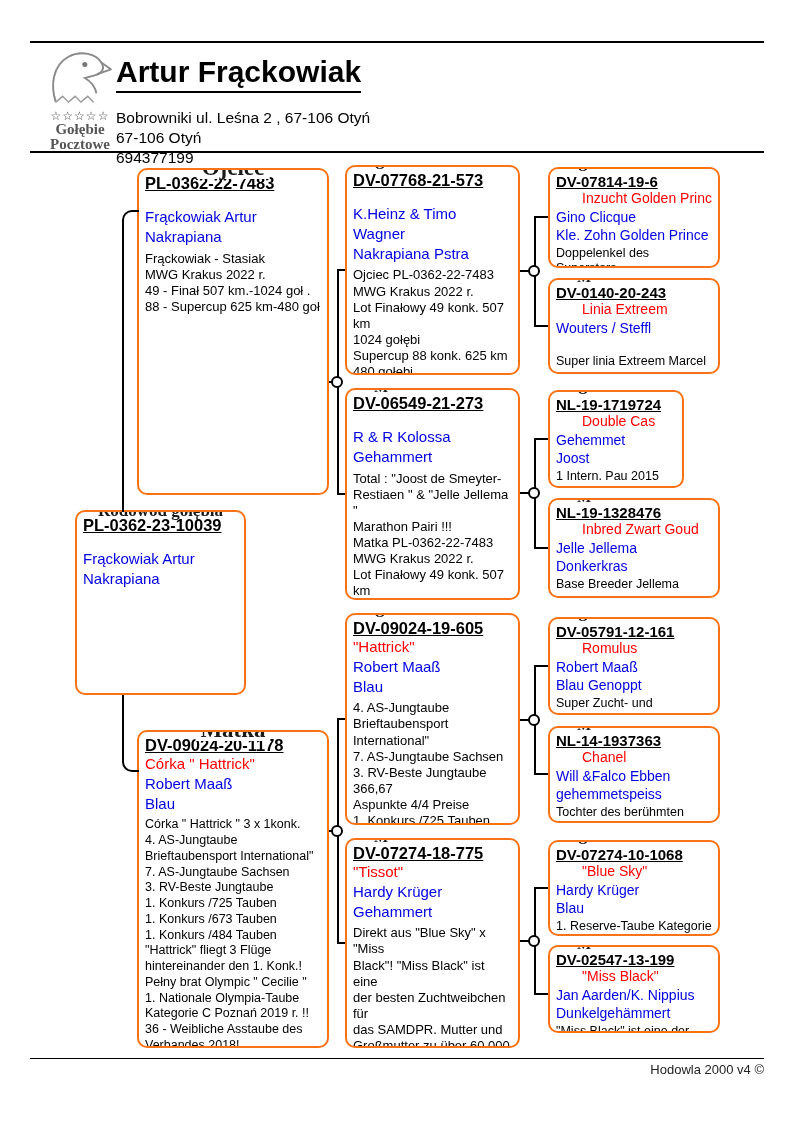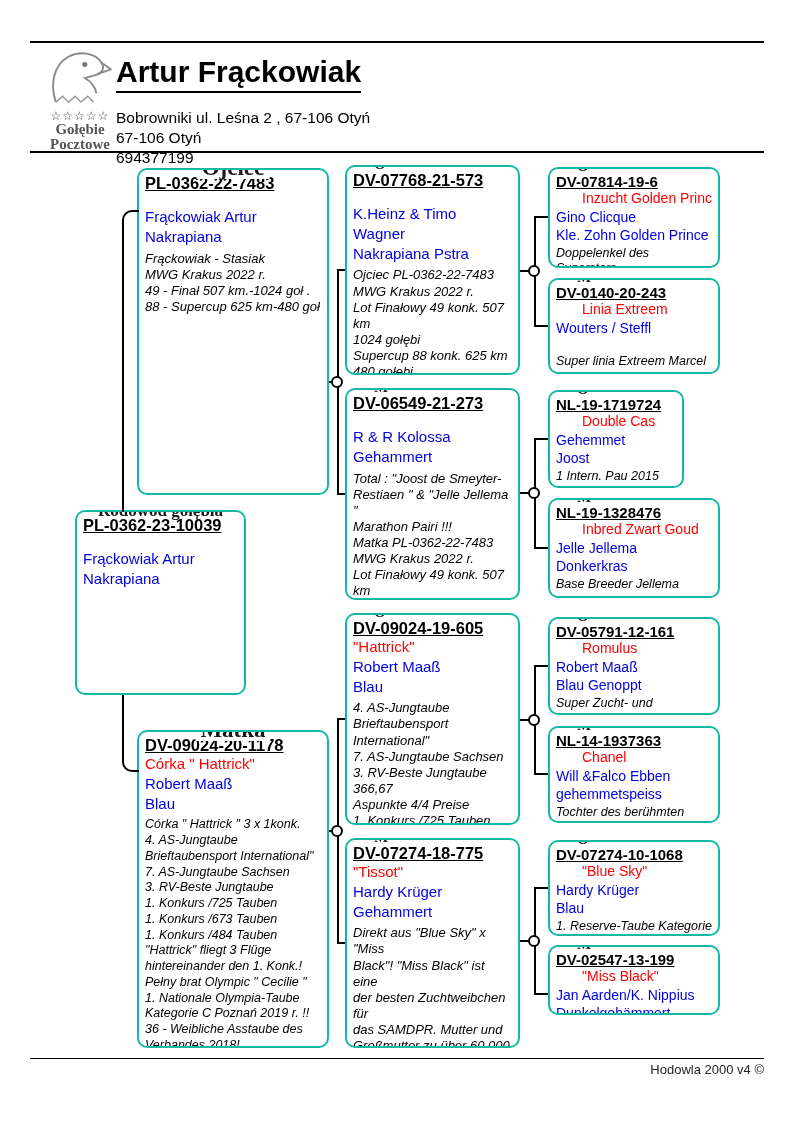--- a/index.html
+++ b/index.html
@@ -11,31 +11,31 @@
   
   #logo{position:absolute;left:44px;top:50px;width:72px;text-align:center;color:#666;}
   #logo .stars{font-size:12px;letter-spacing:1px;color:#444;line-height:1;}
   #logo .word{font-family:"Liberation Serif","DejaVu Serif",serif;font-weight:bold;
               font-size:15px;line-height:1.0;color:#555;}
   #title{position:absolute;left:116px;top:55px;font-size:30px;font-weight:bold;
          border-bottom:2px solid #000;padding-bottom:2px;white-space:nowrap;}
   #addr{position:absolute;left:116px;top:100px;font-size:15.5px;line-height:1.3;white-space:pre-line;margin-top:8px;}
 
   
-  .pbox{position:absolute;border:2px solid #14b8a6;border-radius:10px;background:#fff;
+  .pbox{position:absolute;border:2px solid #f97316;border-radius:10px;background:#fff;
         padding:4px 6px 2px 6px;box-sizing:border-box;overflow:hidden;}
   .plabel{position:absolute;background:#fff;padding:0 5px;font-family:"Liberation Serif","DejaVu Serif",serif;
           font-weight:bold;color:#1a1a1a;white-space:nowrap;line-height:1;}
   .plabel.big{top:-14px;left:50%;transform:translateX(-50%);font-size:23px;}
   .plabel.mid{top:-10px;left:50%;transform:translateX(-50%);font-size:17px;}
   .plabel.om{top:-10px;left:22px;font-size:15px;}
   .ring{font-size:16.5px;font-weight:bold;text-decoration:underline;white-space:nowrap;}
   .red{color:#ff0000;font-size:15px;line-height:1.25;white-space:pre-line;}
   .blue{color:#0000e0;font-size:15px;line-height:1.32;white-space:pre-line;}
-  .note{font-size:13px;line-height:1.24;margin-top:4px;white-space:pre-line;font-style:italic;}
+  .note{font-size:13px;line-height:1.24;margin-top:4px;white-space:pre-line;}
   .gap{margin-top:14px;}
   .sm .ring{font-size:15px;}
   .sm .red{font-size:14px;margin-left:26px;}
   .sm .blue{font-size:14px;line-height:1.33;}
   .sm .note{font-size:12.5px;margin-top:1px;}
   .mother .note{font-size:12.5px;line-height:1.26;}
 
   
   .vline{position:absolute;border-left:2px solid #000;width:0;}
   .hline{position:absolute;border-top:2px solid #000;height:0;}
@@ -232,21 +232,21 @@
 
   <div class="pbox sm" style="left:548px;top:840px;width:172px;height:96px;">
     <span class="plabel om">O</span>
     <div class="ring">DV-07274-10-1068</div>
     <div class="red">"Blue Sky"</div>
     <div class="blue">Hardy Krüger
 Blau</div>
     <div class="note">1. Reserve-Taube Kategorie</div>
   </div>
 
-  <div class="pbox sm" style="left:548px;top:945px;width:172px;height:70px;">
+  <div class="pbox sm" style="left:548px;top:945px;width:172px;height:88px;">
     <span class="plabel om">M</span>
     <div class="ring">DV-02547-13-199</div>
     <div class="red">"Miss Black"</div>
     <div class="blue">Jan Aarden/K. Nippius
 Dunkelgehämmert</div>
     <div class="note">"Miss Black" ist eine der</div>
   </div>
 
   <div class="elbow-top" style="left:122px;top:210px;width:15px;height:300px;"></div>
   <div class="elbow-bottom" style="left:122px;top:695px;width:15px;height:75px;"></div>

